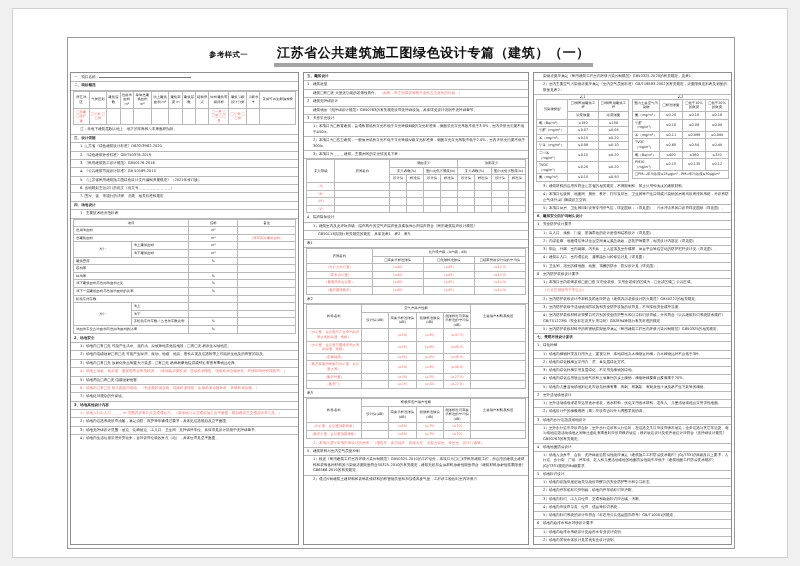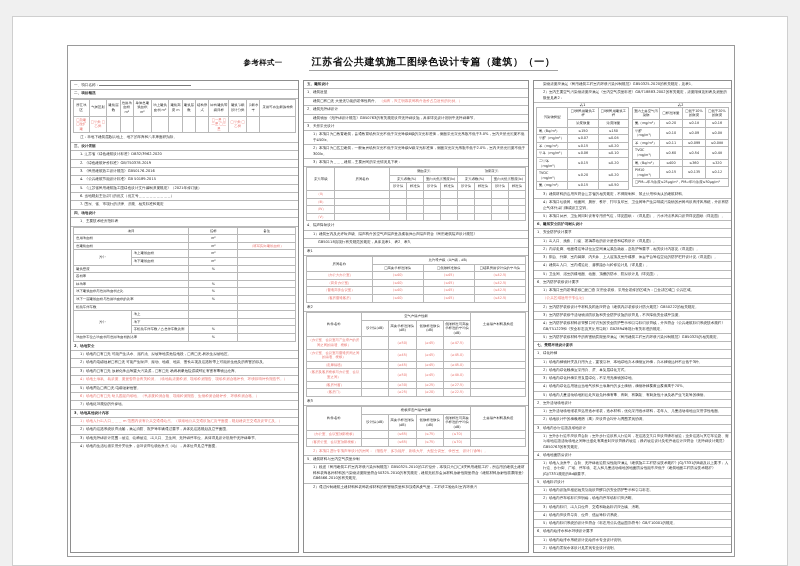--- a/index.html
+++ b/index.html
@@ -1,33 +1,33 @@
 <!DOCTYPE html>
 <html><head>
 <meta charset="utf-8">
 <style>
   * { box-sizing: border-box; margin:0; padding:0; }
   html,body { width:800px; height:566px; overflow:hidden; background:#f0f0f0; }
   body { font-family:"DejaVu Sans","Liberation Sans",sans-serif; }
 
   #page {
-    position:absolute; left:12px; top:16px; width:776px; height:550px;
+    position:absolute; left:12px; top:8px; width:776px; height:550px;
     background:#ffffff; border:1px solid #cfcfcf;
   }
   #sheet {
     position:absolute; left:54px; top:28px; width:668px; height:512px;
     border:1px solid #9a9a9a;
   }
 
   
   .hdr { position:absolute; left:0; top:0; width:100%; height:34px; }
   .hdr-inner { display:flex; align-items:center; justify-content:center; height:100%; gap:26px; }
   .hdr-sub { font-size:7.4px; font-weight:bold; color:#111; letter-spacing:.4px; }
-  .hdr-main { font-size:10px; font-weight:bold; color:#111; letter-spacing:.6px;
-              border-bottom:1px solid #a3a3a3; padding:0 3px 1px 3px; }
+  .hdr-main { font-size:13px; font-weight:bold; color:#111; letter-spacing:.6px;
+              border-bottom:4px solid #a3a3a3; padding:0 3px 1px 3px; }
 
   
   .cols { position:absolute; left:0; top:34px; right:0; bottom:0; display:flex; gap:4px;
           padding:0 2px 3px 2px; }
   .col { border:1px solid #8e8e8e; background:#fff; overflow:hidden;
          display:flex; flex-direction:column; }
   .col-l { width:229px; }
   .col-m { width:226px; }
   .col-r { flex:1; }
 

